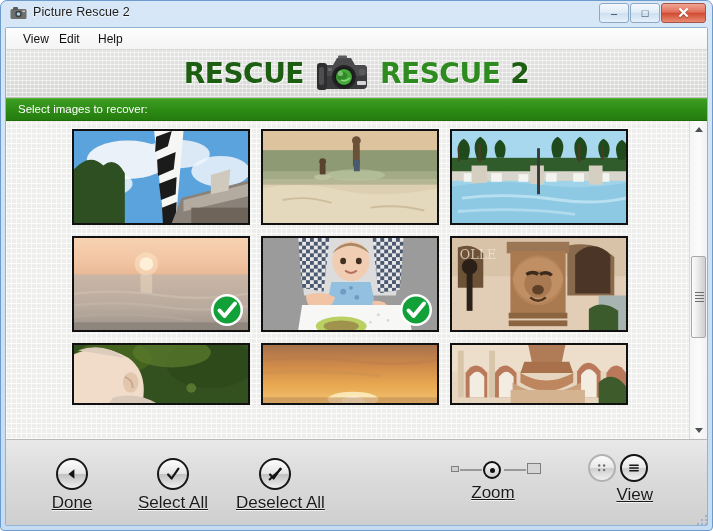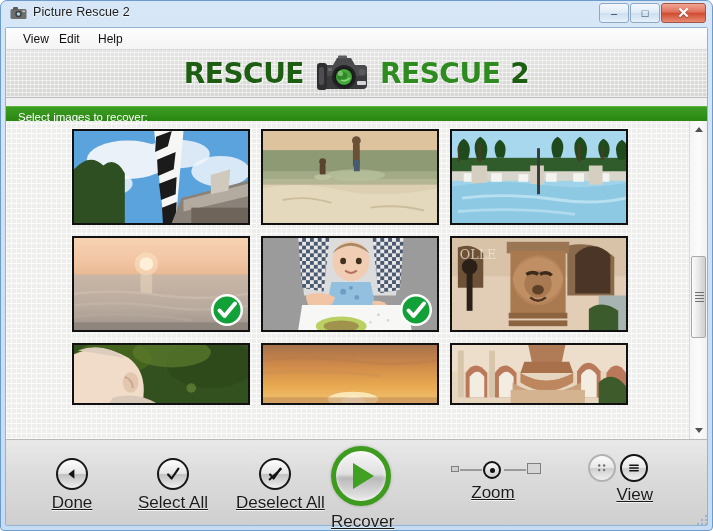--- a/index.html
+++ b/index.html
@@ -88,21 +88,21 @@
     font-size:28px; font-weight:bold;
     color:#2e8b1f;
     letter-spacing:-.5px;
     text-shadow:1px 1px 0 rgba(255,255,255,.7);
   }
   .logo-word.dark { color:#1d5e13; }
   #logo-camera { width:62px; height:42px; margin:0 5px; }
 
   
   #statusbar {
-    position:absolute; left:0; top:78px; right:0; height:23px;
+    position:absolute; left:0; top:70px; right:0; height:23px;
     background:linear-gradient(180deg,#3c9e22 0%, #2d8a14 55%, #257c0f 100%);
     border-top:1px solid #5ab63c;
     border-bottom:1px solid #1d6b09;
     color:#ffffff; font-size:11.5px;
   }
   #status-left { position:absolute; left:12px; top:4px; }
   #status-right { position:absolute; right:12px; top:4px; }
 
   
   #grid-viewport {
@@ -565,27 +565,20 @@
       <div class="tb-item" style="left:230px; top:18px; width:78px;">
         <div class="round-btn">
           <svg viewBox="0 0 20 20" width="18" height="18">
             <path d="M4.5 10.5 L8.5 15 L16 4" stroke="#141414" stroke-width="2.4" fill="none" stroke-linecap="round" stroke-linejoin="round"></path>
             <path d="M4 16 L16.5 4.5" stroke="#141414" stroke-width="2.2" stroke-linecap="round"></path>
           </svg>
         </div>
         <div class="tb-label">Deselect All</div>
       </div>
 
-      <div class="tb-item" style="left:325px; top:6px; width:60px;">
-        <div id="recover-btn-wrap">
-          <div id="recover-ring"></div>
-          <div id="recover-play"></div>
-        </div>
-        <div class="tb-label" style="margin-top:6px;">Recover</div>
-      </div>
 
       <div id="zoom-item">
         <div id="zoom-track">
           <span id="z-sq-small"></span>
           <span class="z-line" id="z-line-l"></span>
           <span class="z-line" id="z-line-r"></span>
           <span id="z-handle">
               <i></i>
             </span>
           <span id="z-sq-large"></span>

